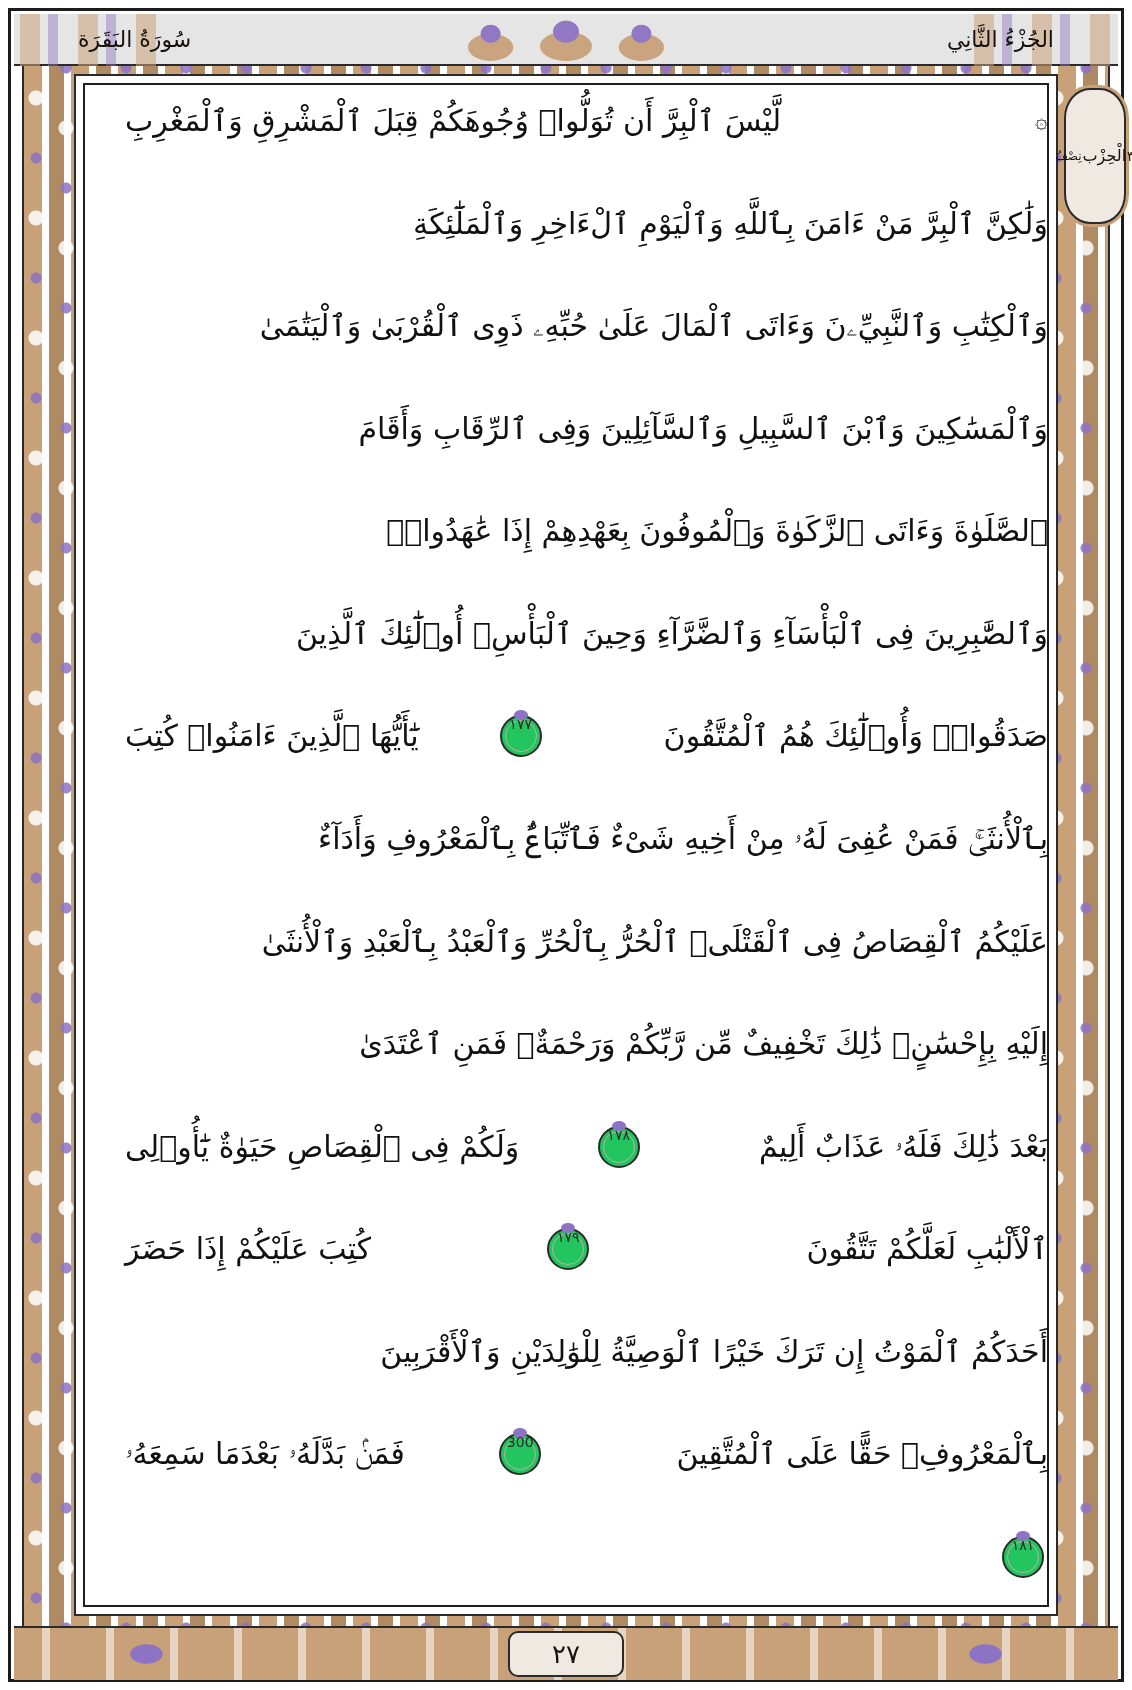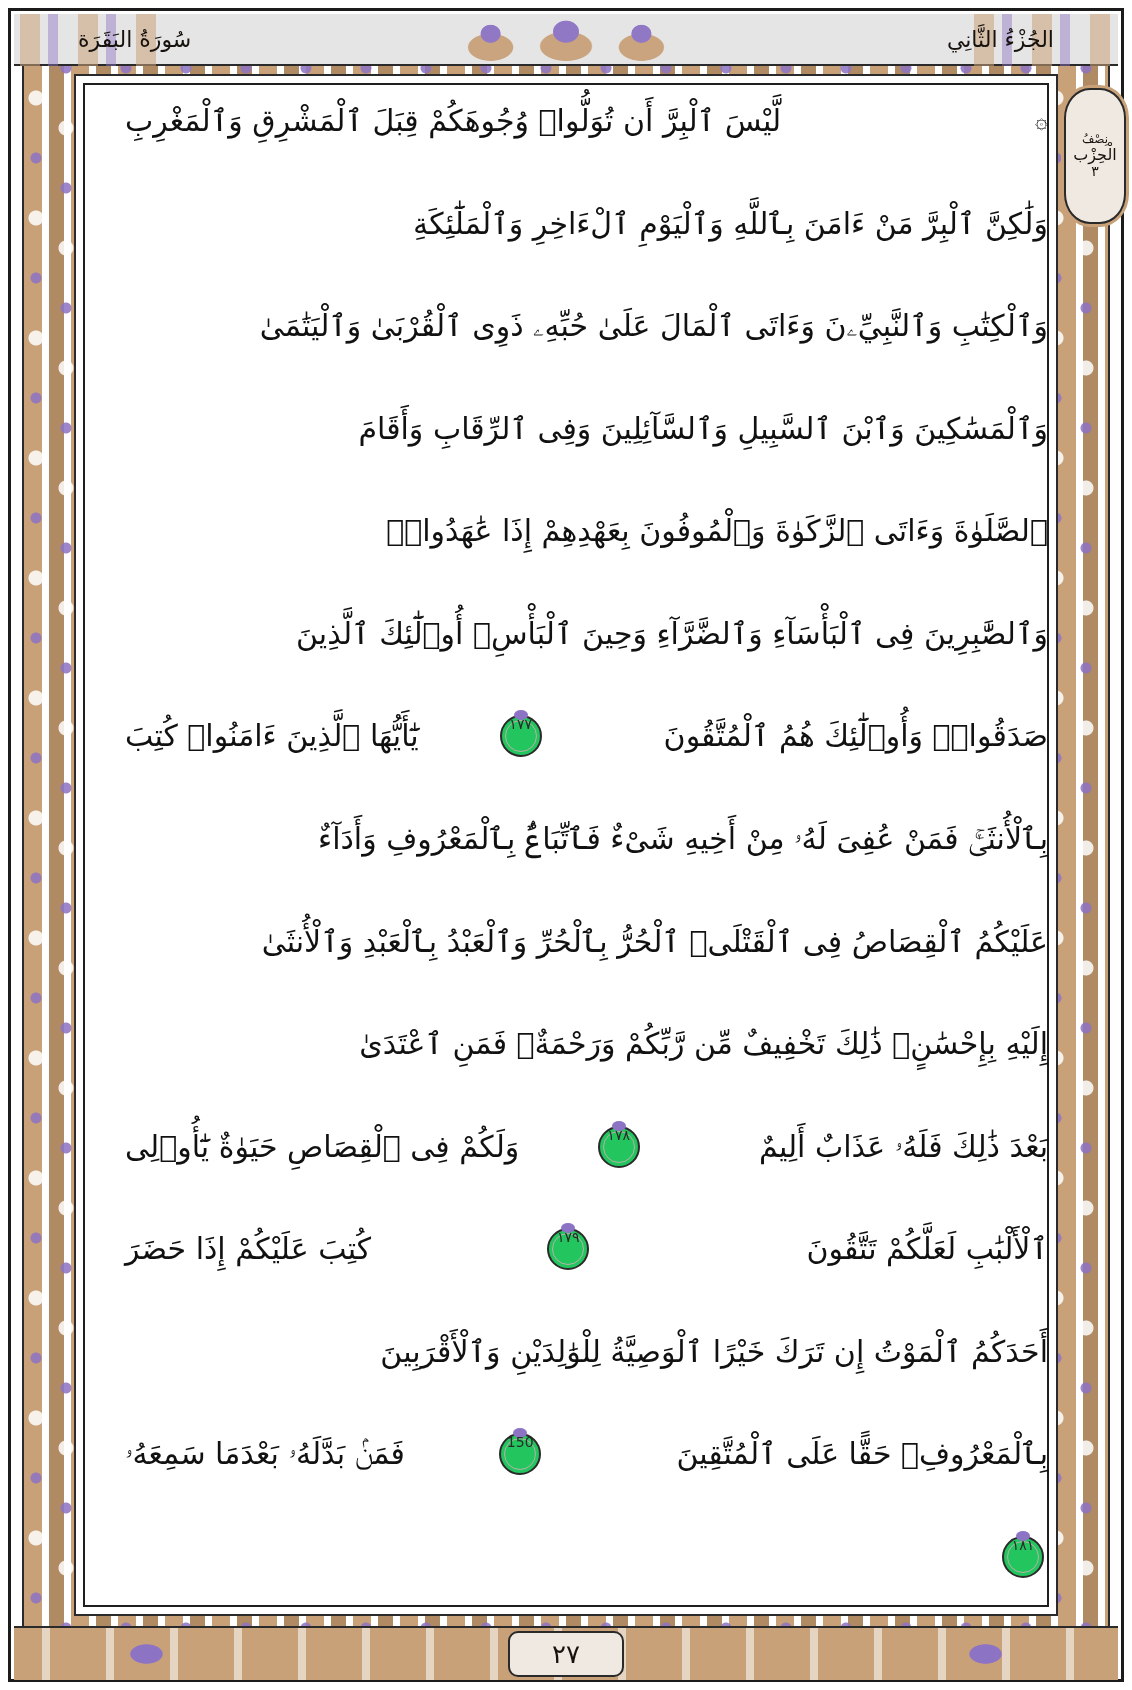--- a/index.html
+++ b/index.html
@@ -98,21 +98,21 @@
   }
 
   
   .hizb{
     position:absolute;right:6px;top:88px;
     width:58px;height:132px;
     background:#efe9e1;
     border:2px solid #2a2a2a;
     border-radius:26px / 30px;
     z-index:8;
-    display:flex;flex-direction:column;align-items:center;justify-content:center;
+    display:flex;flex-direction:row;align-items:center;justify-content:center;
     gap:1px;
     box-shadow:0 0 0 3px #c9a179;
   }
   .hizb span{
     direction:rtl;font-family:"DejaVu Sans",sans-serif;
     color:#17120e;line-height:1.05;text-align:center;
   }
   .hizb .h1{font-size:12px;}
   .hizb .h2{font-size:16px;}
   .hizb .h3{font-size:14px;}
@@ -258,21 +258,21 @@
           <span class="ayah-num">١٧٩</span>
         </span>
         <span class="seg">كُتِبَ عَلَيْكُمْ إِذَا حَضَرَ</span>
       </div>
       <div class="aline">
         <span class="seg">أَحَدَكُمُ ٱلْمَوْتُ إِن تَرَكَ خَيْرًا ٱلْوَصِيَّةُ لِلْوَٰلِدَيْنِ وَٱلْأَقْرَبِينَ</span>
       </div>
       <div class="aline">
         <span class="seg">بِٱلْمَعْرُوفِۖ حَقًّا عَلَى ٱلْمُتَّقِينَ</span>
         <span class="ayah-mark">
-          <span class="ayah-num">150</span>
+          <span class="ayah-num">300</span>
         </span>
         <span class="seg">فَمَنۢ بَدَّلَهُۥ بَعْدَمَا سَمِعَهُۥ</span>
       </div>
       <div class="aline">
         <span class="ayah-mark">
           <span class="ayah-num">١٨١</span>
         </span>
       </div>
     </div>
 

